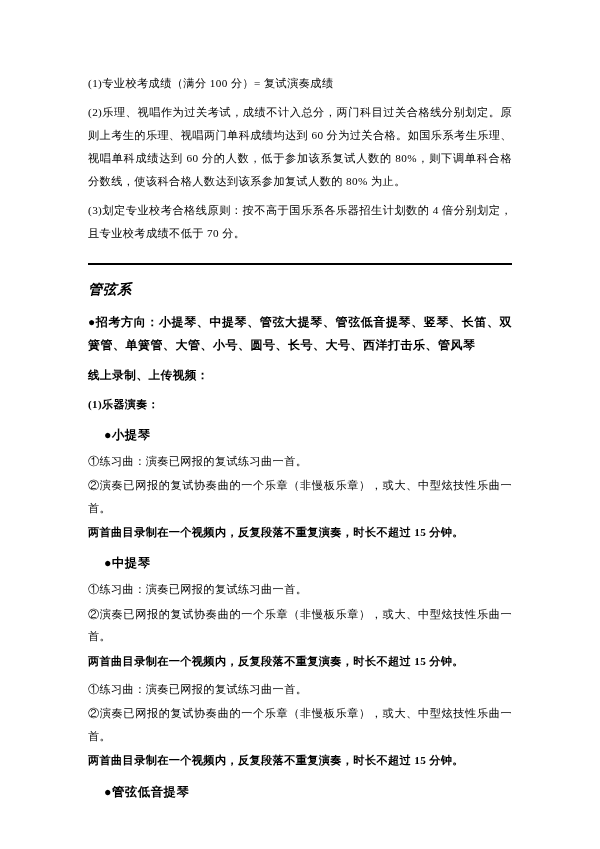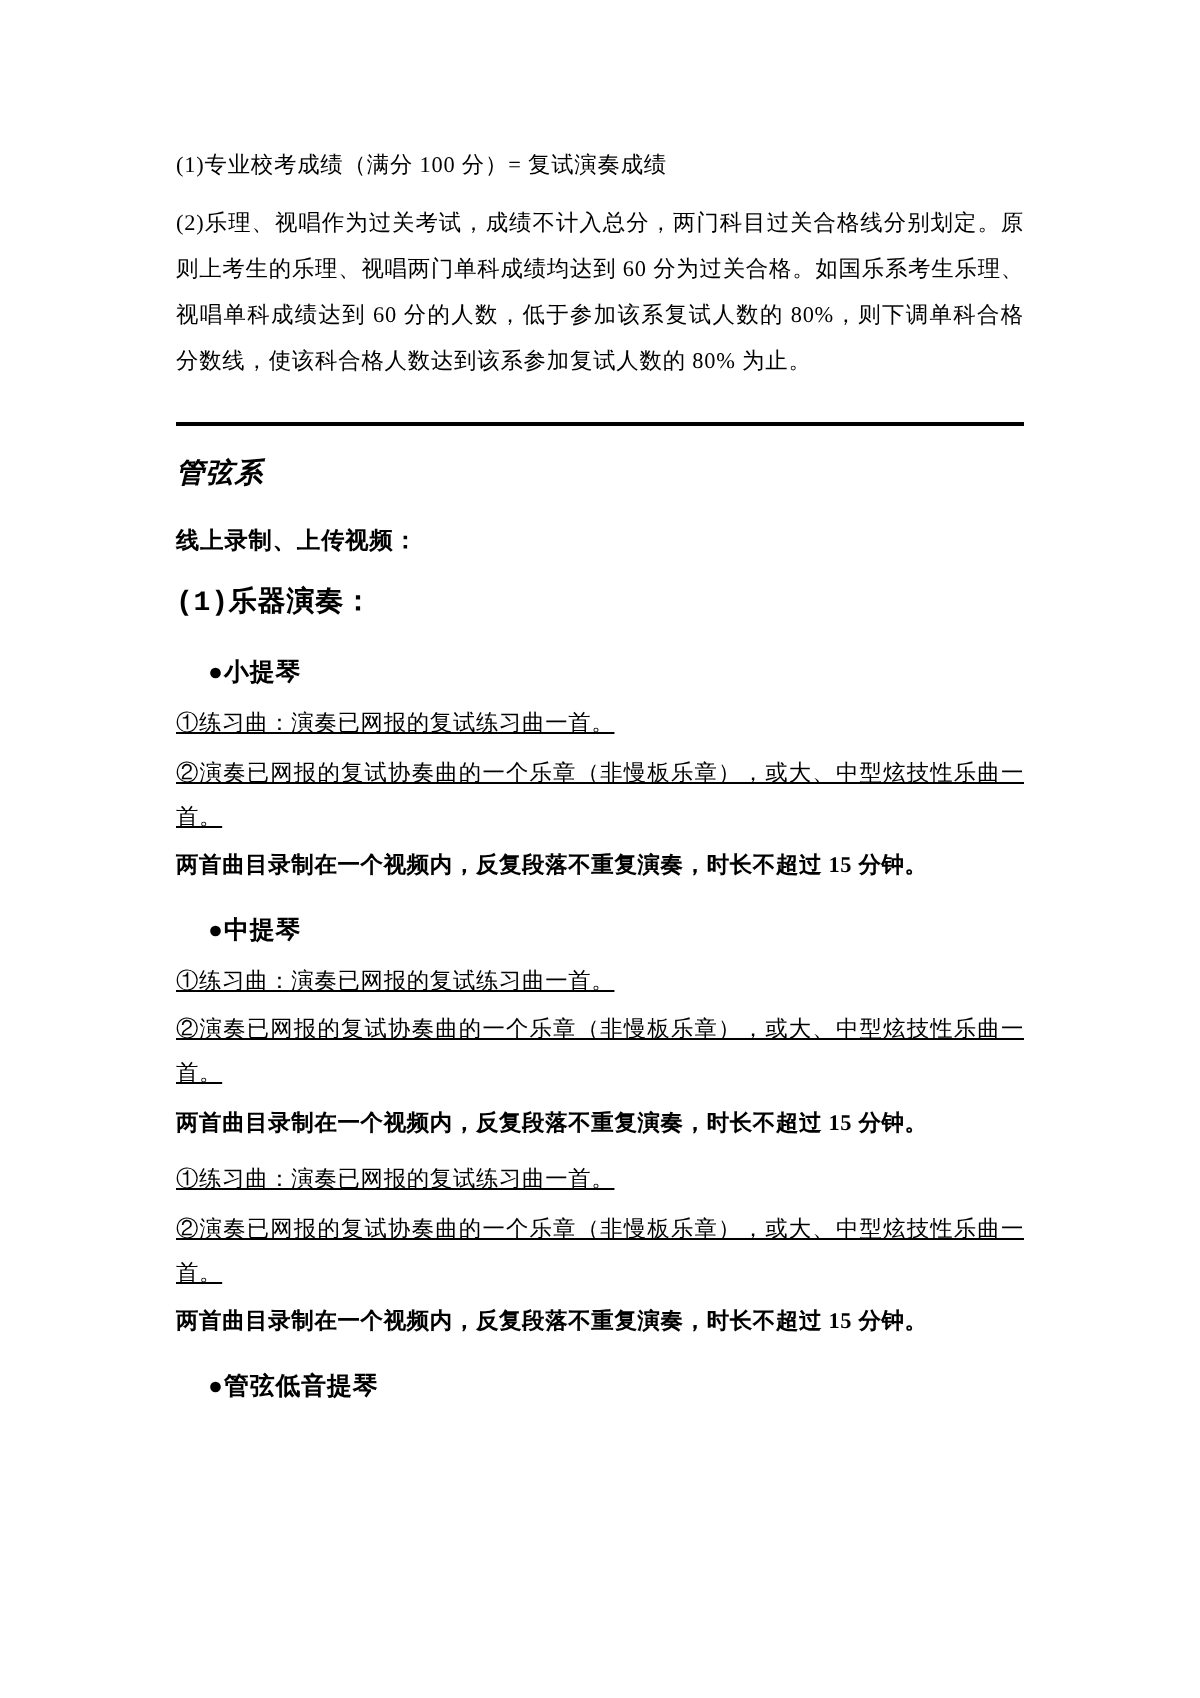--- a/index.html
+++ b/index.html
@@ -53,63 +53,63 @@
     margin: 0 0 4px 0;
   }
   .underline-line {
     font-size: 11.6px;
     font-weight: bold;
     line-height: 2.0;
     letter-spacing: 0.5px;
     margin: 6px 0 6px 0;
   }
   .small-head {
-    font-size: 14px;
+    font-size: 11px;
     font-weight: bold;
     line-height: 2.0;
     letter-spacing: 0.4px;
     margin: 2px 0 2px 0;
-    font-family: Liberation Mono, monospace;
   }
   .inst-head {
     font-size: 12.4px;
     font-weight: bold;
     line-height: 2.0;
     letter-spacing: 0.5px;
     margin: 8px 0 2px 16px;
   }
   .item-line {
     font-size: 11.2px;
     line-height: 2.0;
     letter-spacing: 0.35px;
     margin: 0 0 2px 0;
     text-align: justify;
     text-justify: inter-ideograph;
-    text-decoration: underline;
   }
   .note-line {
     font-size: 11.2px;
     font-weight: bold;
     line-height: 2.0;
     letter-spacing: 0.35px;
     margin: 2px 0 6px 0;
   }
 </style>
 </head>
 <body>
 
 <div class="page">
 
   <p class="para">(1)专业校考成绩（满分 100 分）= 复试演奏成绩</p>
   <p class="para">(2)乐理、视唱作为过关考试，成绩不计入总分，两门科目过关合格线分别划定。原则上考生的乐理、视唱两门单科成绩均达到 60 分为过关合格。如国乐系考生乐理、视唱单科成绩达到 60 分的人数，低于参加该系复试人数的 80%，则下调单科合格分数线，使该科合格人数达到该系参加复试人数的 80% 为止。</p>
+  <p class="para">(3)划定专业校考合格线原则：按不高于国乐系各乐器招生计划数的 4 倍分别划定，且专业校考成绩不低于 70 分。</p>
 
   <hr class="divider">
 
   <h2 class="section-title">管弦系</h2>
 
+  <p class="bullet-line">●招考方向：小提琴、中提琴、管弦大提琴、管弦低音提琴、竖琴、长笛、双簧管、单簧管、大管、小号、圆号、长号、大号、西洋打击乐、管风琴</p>
 
   <p class="underline-line">线上录制、上传视频：</p>
 
   <p class="small-head">(1)乐器演奏：</p>
 
   <div>
     <p class="inst-head">●小提琴</p>
     <p class="item-line">①练习曲：演奏已网报的复试练习曲一首。</p>
     <p class="item-line">②演奏已网报的复试协奏曲的一个乐章（非慢板乐章），或大、中型炫技性乐曲一首。</p>
     <p class="note-line">两首曲目录制在一个视频内，反复段落不重复演奏，时长不超过 15 分钟。</p>

